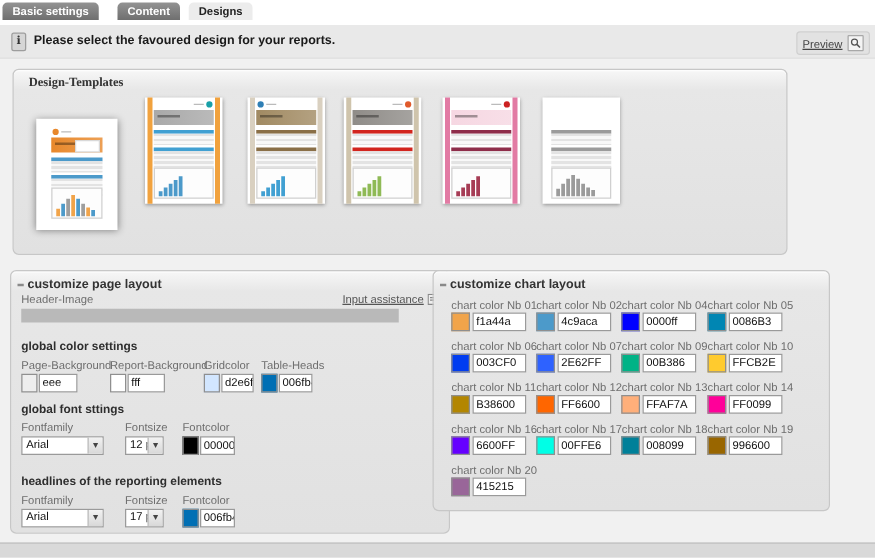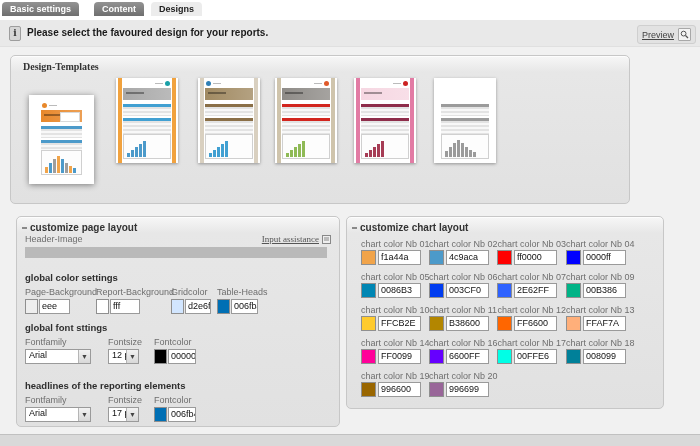--- a/index.html
+++ b/index.html
@@ -29,21 +29,21 @@
     border:1px solid #cfcfcf;border-radius:3px;display:flex;align-items:center;gap:4px;cursor:pointer;
   }
   #preview-label{font-size:9px;color:#444;text-decoration:underline;}
   #preview-icon{width:11px;height:11px;border:1px solid #a8a8a8;background:#f4f4f4;border-radius:1px;display:flex;align-items:center;justify-content:center;}
   
   .panel{
     position:absolute;background:linear-gradient(#f7f7f7,#e7e7e7 16px,#e1e1e1);
     border:1px solid #c7c7c7;border-radius:5px;box-shadow:inset 0 1px 0 #fdfdfd;
   }
   #panel-templates{left:10px;top:55px;width:618px;height:147px;font-family:Liberation Serif, serif;}
-  #panel-page{left:16px;top:216px;width:322px;height:209px;}
+  #panel-page{left:8px;top:216px;width:322px;height:209px;padding-left:28px;}
   #panel-chart{left:346px;top:216px;width:316px;height:191px;}
   .panel-title{position:absolute;top:5px;font-size:10px;font-weight:bold;color:#333;}
   .collapse-dash{position:absolute;top:10px;width:5px;height:0;border-top:2px solid #8a8a8a;}
   
   .thumb{position:absolute;width:62px;height:85px;background:#fff;box-shadow:0 1px 3px rgba(0,0,0,.35);cursor:pointer;}
   .thumb.selected{width:65px;height:89px;box-shadow:0 1px 6px rgba(0,0,0,.45);}
   .page{position:absolute;left:0;top:0;right:0;bottom:0;}
   .thumb.selected .page{left:5px;top:5px;right:5px;bottom:5px;}
   .stripe{position:absolute;top:0;bottom:0;width:4px;}
   .stripe.l{left:2px;} .stripe.r{right:2px;}
@@ -66,21 +66,21 @@
     font-family:"Liberation Sans",sans-serif;padding:0 2px;box-sizing:border-box;overflow:hidden;white-space:nowrap;line-height:13px;
   }
   .selectbox{
     position:absolute;height:15px;border:1px solid #9a9a9a;background:#fff;box-sizing:border-box;
     font-size:9px;color:#111;display:flex;cursor:pointer;overflow:hidden;
   }
   .selectbox .val{flex:1;padding-left:3px;white-space:nowrap;overflow:hidden;}
   .selectbox .arrow{width:11px;height:100%;background:linear-gradient(#f2f2f2,#d8d8d8);border-left:1px solid #b5b5b5;font-size:7px;color:#444;display:flex;align-items:center;justify-content:center;}
   #header-image-input{position:absolute;left:8px;top:30px;width:302px;height:11px;background:#b9b9b9;border:none;}
   #input-assist{position:absolute;right:8px;top:17px;display:flex;align-items:center;gap:3px;cursor:pointer;}
-  #input-assist span{font-size:9px;color:#555;text-decoration:underline;font-family:Liberation Serif, serif;}
+  #input-assist span{font-size:9px;color:#555;text-decoration:underline;}
   
   #chart-grid{position:absolute;left:14px;top:22px;display:grid;grid-template-columns:68px 68px 69px 68px;grid-auto-rows:33px;}
   .ccell{position:relative;}
   .ccell .clbl{font-size:9px;color:#6e6e6e;white-space:nowrap;text-align:right;}
   .ccell .cswatch{position:absolute;left:0;top:11px;width:15px;height:15px;border:1px solid #8f8f8f;box-sizing:border-box;cursor:pointer;}
   .ccell .cval{position:absolute;left:17px;top:11px;width:43px;height:15px;}
   
   #footer{position:absolute;left:0;right:0;bottom:0;height:11px;background:#d9d9d9;border-top:1px solid #c0c0c0;}
 </style>
 </head>
@@ -336,25 +336,20 @@
         <div class="clbl">chart color Nb 01</div>
         <div class="cswatch" style="background: rgb(241, 164, 74);"></div>
         <div class="txt cval">f1a44a</div>
       </div>
       <div class="ccell">
         <div class="clbl">chart color Nb 02</div>
         <div class="cswatch" style="background: rgb(76, 154, 202);"></div>
         <div class="txt cval">4c9aca</div>
       </div>
       <div class="ccell">
-        <div class="clbl">chart color Nb 03</div>
-        <div class="cswatch" style="background: rgb(255, 0, 0);"></div>
-        <div class="txt cval">ff0000</div>
-      </div>
-      <div class="ccell">
         <div class="clbl">chart color Nb 04</div>
         <div class="cswatch" style="background: rgb(0, 0, 255);"></div>
         <div class="txt cval">0000ff</div>
       </div>
       <div class="ccell">
         <div class="clbl">chart color Nb 05</div>
         <div class="cswatch" style="background: rgb(0, 134, 179);"></div>
         <div class="txt cval">0086B3</div>
       </div>
       <div class="ccell">
@@ -413,18 +408,18 @@
         <div class="txt cval">008099</div>
       </div>
       <div class="ccell">
         <div class="clbl">chart color Nb 19</div>
         <div class="cswatch" style="background: rgb(153, 102, 0);"></div>
         <div class="txt cval">996600</div>
       </div>
       <div class="ccell">
         <div class="clbl">chart color Nb 20</div>
         <div class="cswatch" style="background: rgb(153, 102, 153);"></div>
-        <div class="txt cval">996699</div>
+        <div class="txt cval">415215</div>
       </div>
     </div>
 </div>
 
 <div id="footer"></div>
 
 </body></html>

